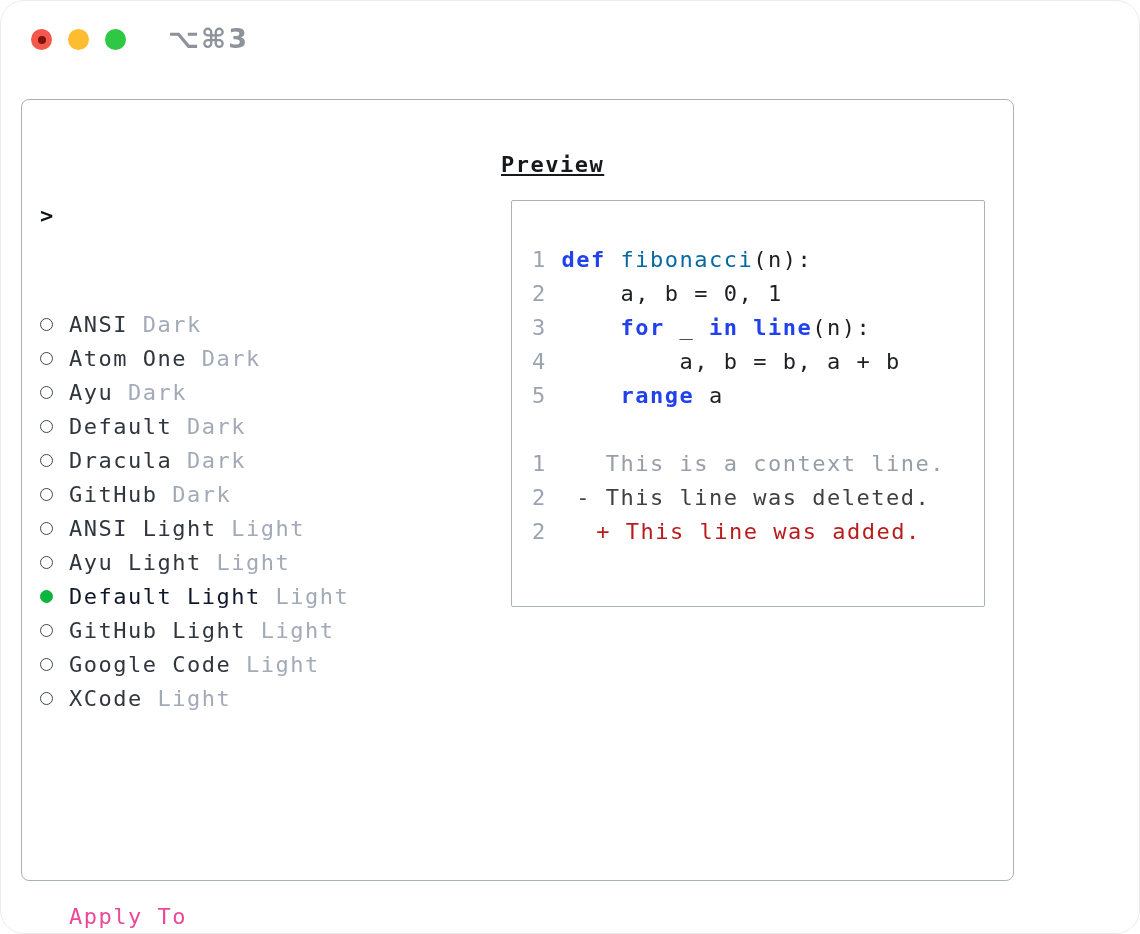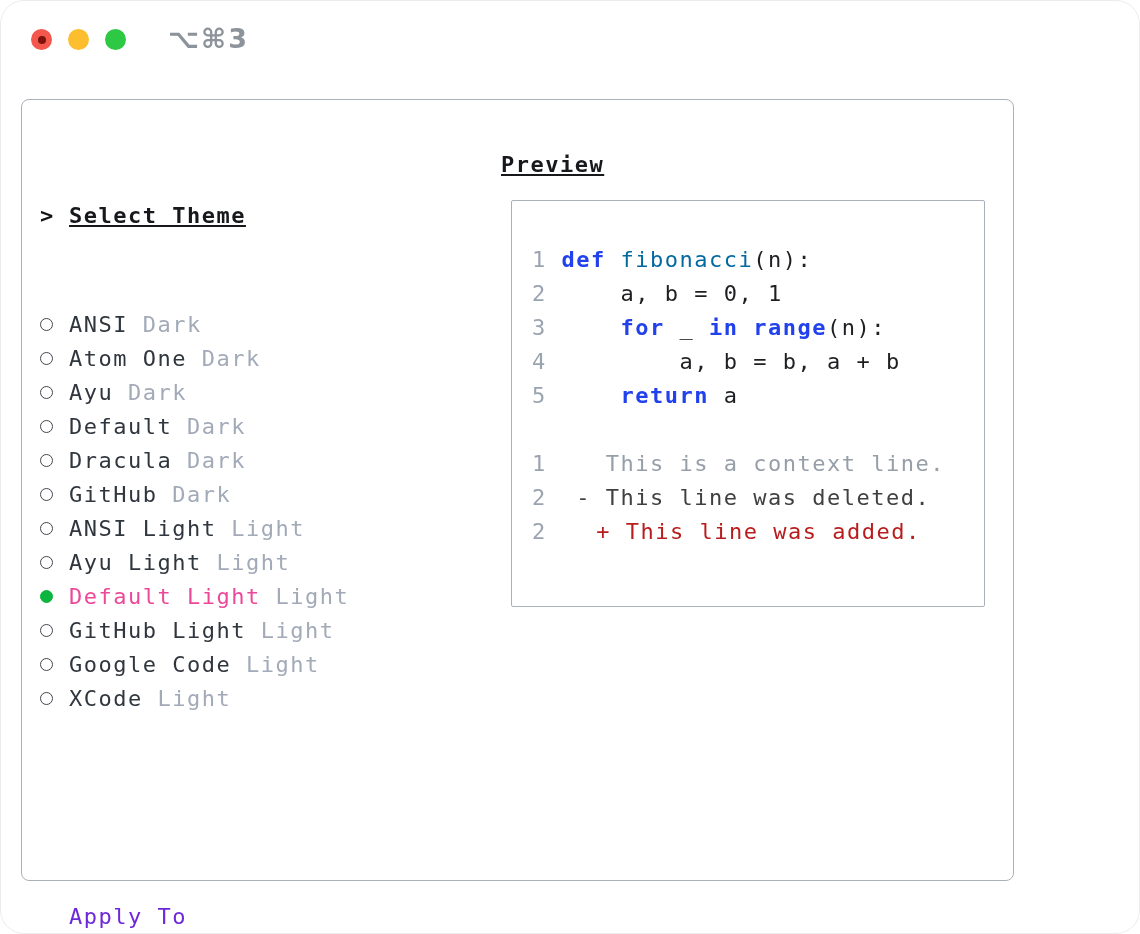--- a/index.html
+++ b/index.html
@@ -30,21 +30,21 @@
   }
   .ui-text{font-size:22px;letter-spacing:1.5px;white-space:pre;}
   .left-col{position:absolute;left:18px;top:48px;width:440px;}
   .row{display:flex;align-items:center;height:34px;}
   .row .marker{width:29px;flex:none;display:flex;align-items:center;}
   .arrow{font-weight:bold;color:#111418;font-size:22px;}
   .radio{width:13px;height:13px;border-radius:50%;border:1.5px solid #41474f;box-sizing:border-box;background:transparent;}
   .radio.sel{background:#0cb53d;border-color:#0cb53d;}
   .heading{font-weight:bold;color:#16181c;text-decoration:underline;}
   .name{color:#30363e;}
-  .name.sel{color:#ec4899;}
+  .name.sel{color:#0f172a;}
   .tag{color:#a2aab8;}
   .spacer{height:34px;}
   
   .preview-heading{position:absolute;left:479px;top:48px;height:34px;line-height:34px;}
   .preview-box{
     position:absolute;left:489px;top:100px;width:472px;height:405px;
     border:1.5px solid #aab1bb;border-radius:2px;box-sizing:content-box;background:#fff;
   }
   .preview-box pre{
     margin:0;padding:42px 0 0 20px;font-family:inherit;
@@ -69,47 +69,46 @@
     <div class="light yellow"></div>
     <div class="light green"></div>
     <div class="win-title">⌥⌘3</div>
   </div>
 
   <div class="panel">
 
     <div class="left-col ui-text">
       <div class="row">
         <span class="marker"><span class="arrow">&gt;</span></span>
-        <span class="heading">Select Theme</span>
       </div>
 
       <div id="theme-list"><div class="row"><span class="marker"><span class="radio"></span></span><span class="name">ANSI</span><span class="tag"> Dark</span></div><div class="row"><span class="marker"><span class="radio"></span></span><span class="name">Atom One</span><span class="tag"> Dark</span></div><div class="row"><span class="marker"><span class="radio"></span></span><span class="name">Ayu</span><span class="tag"> Dark</span></div><div class="row"><span class="marker"><span class="radio"></span></span><span class="name">Default</span><span class="tag"> Dark</span></div><div class="row"><span class="marker"><span class="radio"></span></span><span class="name">Dracula</span><span class="tag"> Dark</span></div><div class="row"><span class="marker"><span class="radio"></span></span><span class="name">GitHub</span><span class="tag"> Dark</span></div><div class="row"><span class="marker"><span class="radio"></span></span><span class="name">ANSI Light</span><span class="tag"> Light</span></div><div class="row"><span class="marker"><span class="radio"></span></span><span class="name">Ayu Light</span><span class="tag"> Light</span></div><div class="row"><span class="marker"><span class="radio sel"></span></span><span class="name sel">Default Light</span><span class="tag"> Light</span></div><div class="row"><span class="marker"><span class="radio"></span></span><span class="name">GitHub Light</span><span class="tag"> Light</span></div><div class="row"><span class="marker"><span class="radio"></span></span><span class="name">Google Code</span><span class="tag"> Light</span></div><div class="row"><span class="marker"><span class="radio"></span></span><span class="name">XCode</span><span class="tag"> Light</span></div></div>
 
       <div class="spacer"></div>
 
       <div class="row">
         <span class="marker"></span>
-        <span class="name" style="color:#6d28d9;">Apply To</span>
+        <span class="name" style="color:#ec4899;">Apply To</span>
       </div>
 
       
 
       
 
       
     </div>
 
     <div class="preview-heading ui-text heading">Preview</div>
 
     <div class="preview-box">
       <pre id="preview-code"><span class="ln">1 </span><span class="kw">def</span><span> </span><span class="fn">fibonacci</span><span>(n):</span>
 <span class="ln">2 </span><span>    a, b = 0, 1</span>
-<span class="ln">3 </span><span>    </span><span class="kw">for</span><span> _ </span><span class="kw">in</span><span> </span><span class="kw">range</span><span>(n):</span>
+<span class="ln">3 </span><span>    </span><span class="kw">for</span><span> _ </span><span class="kw">in</span><span> </span><span class="kw">line</span><span>(n):</span>
 <span class="ln">4 </span><span>        a, b = b, a + b</span>
-<span class="ln">5 </span><span>    </span><span class="kw">return</span><span> a</span>
+<span class="ln">5 </span><span>    </span><span class="kw">range</span><span> a</span>
 
 <span class="ln">1  </span><span class="ctx">  This is a context line.</span>
 <span class="ln">2  </span><span class="del">- This line was deleted.</span>
 <span class="ln">2  </span><span class="add">+ This line was added.</span>
 </pre>
     </div>
 
   </div>
 </div>
 

